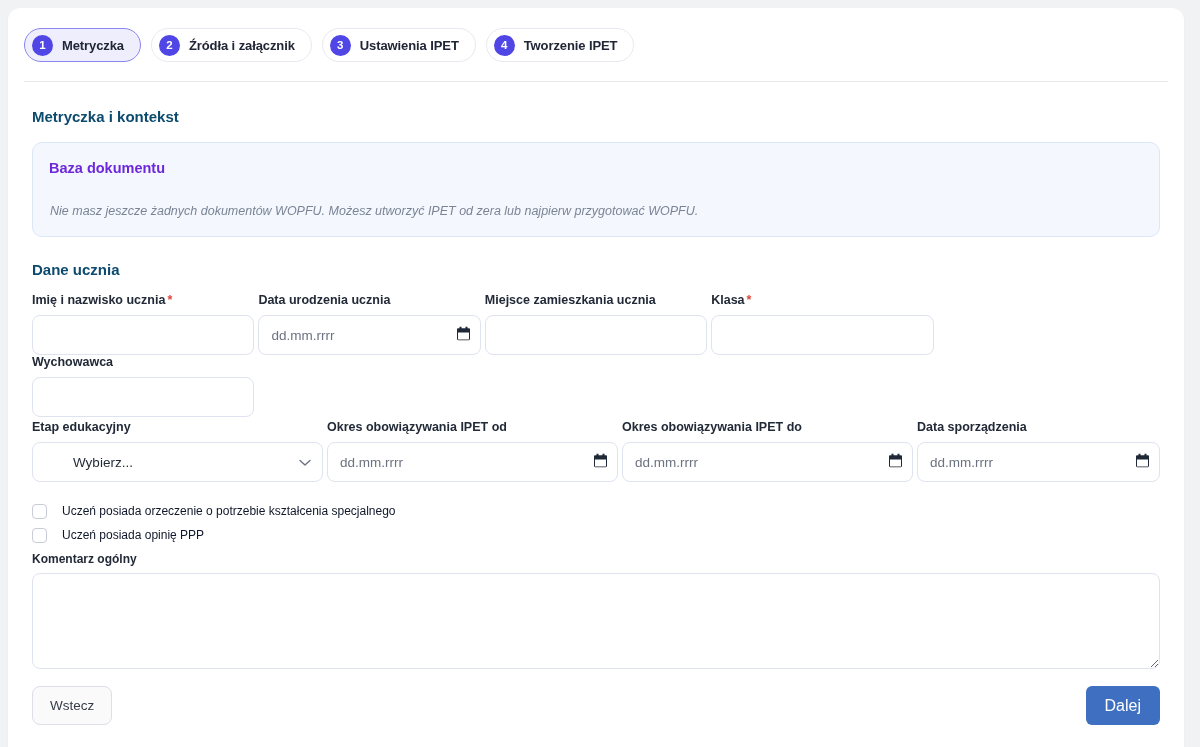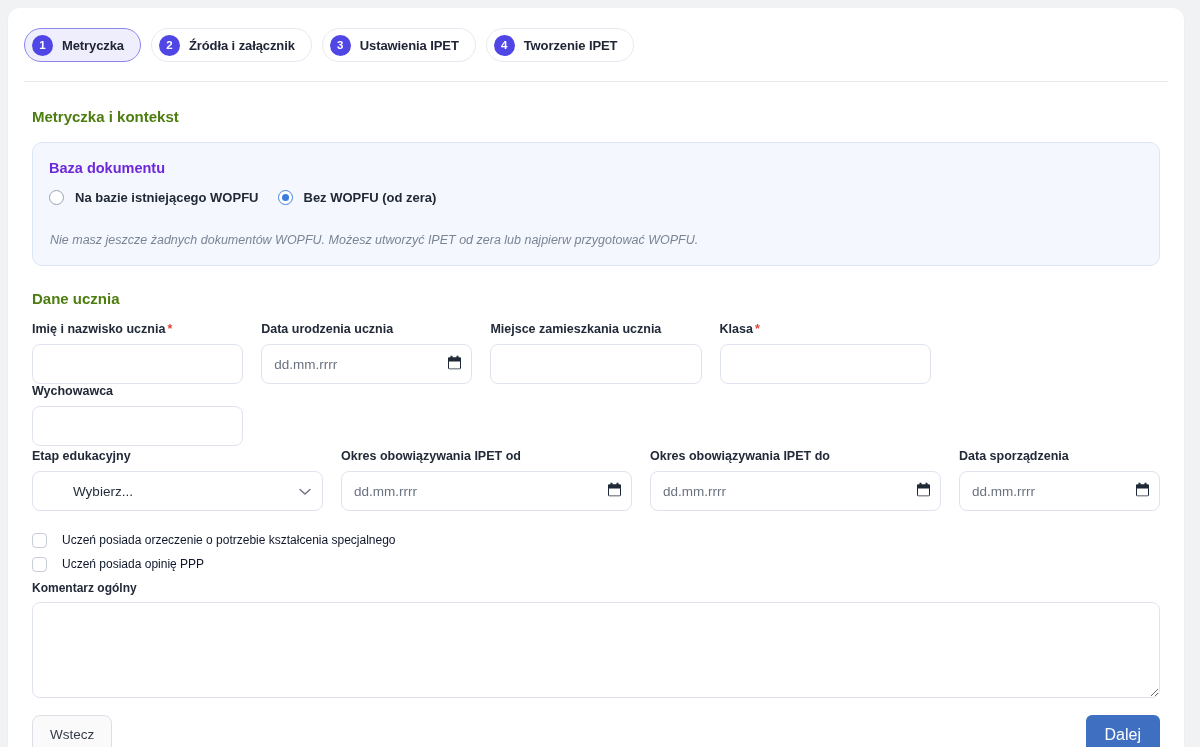--- a/index.html
+++ b/index.html
@@ -76,21 +76,21 @@
     background: #e9eaee;
     margin: 15px 16px 0 16px;
   }
 
   
   .body { padding: 0 16px; }
 
   .section-title {
     font-size: 15px;
     font-weight: 700;
-    color: #4d7c0f;
+    color: #0c4a6e;
     margin: 26px 0 0 8px;
   }
 
   
   .panel {
     margin: 17px 8px 0 8px;
     background: #f4f8fe;
     border: 1px solid #dbe6f7;
     border-radius: 10px;
     padding: 17px 16px 18px 16px;
@@ -143,21 +143,21 @@
   .panel-note {
     margin: 28px 0 0 1px;
     font-size: 12.5px;
     font-style: italic;
     color: #7b8495;
   }
 
   
   .grid {
     display: grid;
-    gap: 0 18px;
+    gap: 0 4px;
     margin: 0 8px;
   }
   .grid-5 { grid-template-columns: repeat(5, 1fr); margin-top: 15px; }
   .grid-1 { grid-template-columns: repeat(5, 1fr); }
   .grid-4 {
     grid-template-columns: 291px 291px 291px 1fr;
     margin-top: 3px;
   }
 
   .field { display: flex; flex-direction: column; }
@@ -309,30 +309,20 @@
   </div>
 
   <div class="divider"></div>
 
   <div class="body">
 
     <div class="section-title">Metryczka i kontekst</div>
 
     <div class="panel">
       <div class="panel-title">Baza dokumentu</div>
-      <div class="radio-row">
-        <label class="radio-opt">
-          <span class="radio"></span>
-          <span class="radio-label">Na bazie istniejącego WOPFU</span>
-        </label>
-        <label class="radio-opt">
-          <span class="radio checked"></span>
-          <span class="radio-label">Bez WOPFU (od zera)</span>
-        </label>
-      </div>
       <div class="panel-note">Nie masz jeszcze żadnych dokumentów WOPFU. Możesz utworzyć IPET od zera lub najpierw przygotować WOPFU.</div>
     </div>
 
     <div class="section-title" style="margin-top:24px;">Dane ucznia</div>
 
     <div class="grid grid-5">
 
       <div class="field">
         <label class="field-label"><span>Imię i nazwisko ucznia</span><span class="req">*</span></label>
         <input class="input" type="text" placeholder="" style="">

